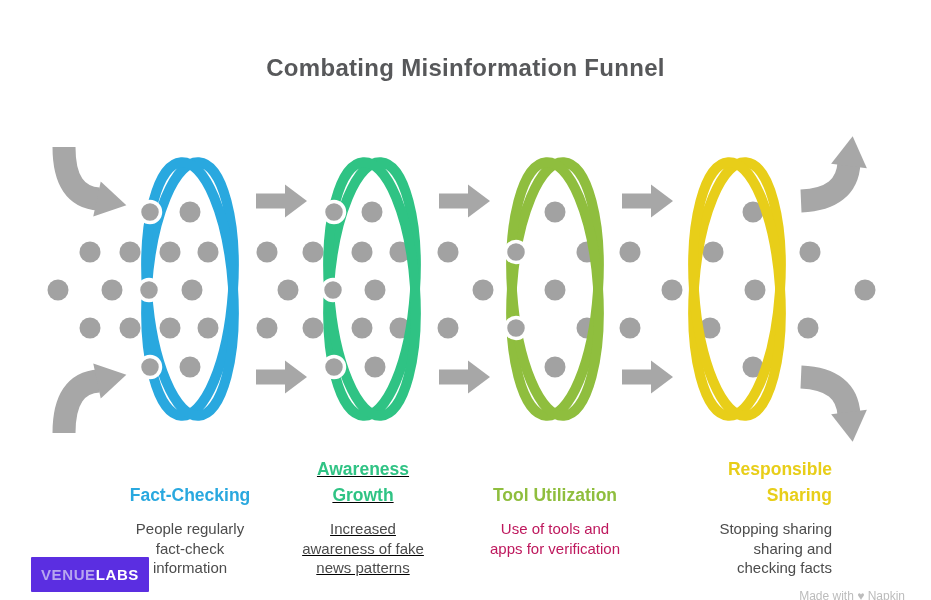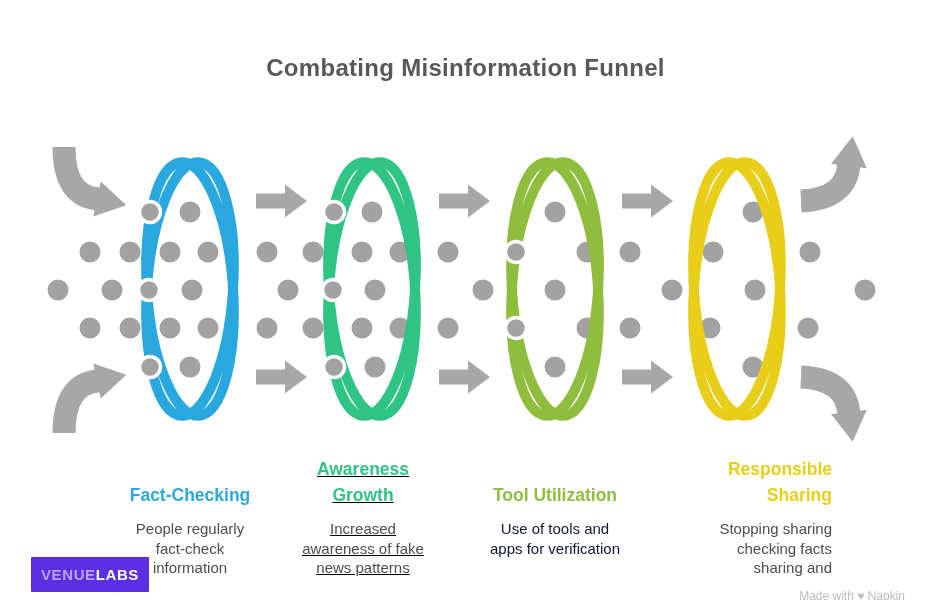--- a/index.html
+++ b/index.html
@@ -136,36 +136,36 @@
       <span>awareness of fake</span>
       <span>news patterns</span>
     </div>
   </div>
 
   <div class="stage" style="left:460px;">
     <div class="heading" style="color: rgb(143, 190, 62);">
       <span>Tool Utilization</span>
       <span></span>
     </div>
-    <div class="desc" style="color: #0f172a;">
+    <div class="desc" style="color: #be185d;">
       <span>Use of tools and</span>
       <span>apps for verification</span>
       <span></span>
     </div>
   </div>
 
   <div class="stage" style="left:642px;text-align:right;">
     <div class="heading" style="color: rgb(232, 206, 25);">
       <span>Responsible</span>
       <span>Sharing</span>
     </div>
     <div class="desc" style="color: rgb(76, 76, 76);">
       <span>Stopping sharing</span>
+      <span>sharing and</span>
       <span>checking facts</span>
-      <span>sharing and</span>
     </div>
   </div>
 
   <div class="logo" style="background: rgb(91, 46, 225);">
     <span style="color: rgb(183, 166, 239);">VENUE</span>
       <span style="color: rgb(255, 255, 255); text-align: right;">LABS</span>
   </div>
 
   <div class="watermark">Made with ♥ Napkin</div>
 

